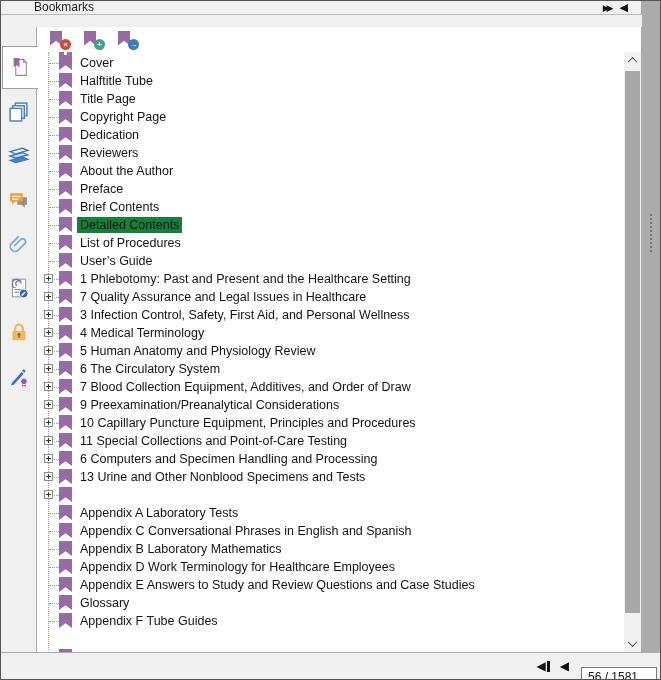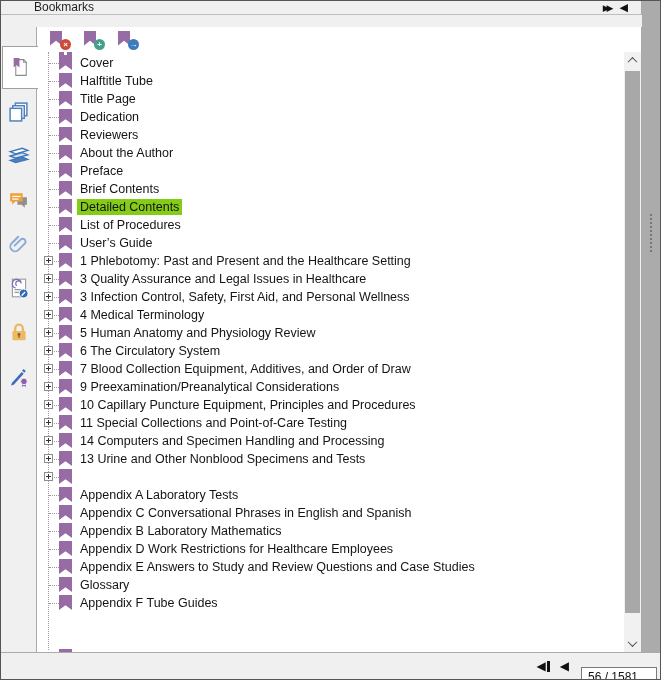--- a/index.html
+++ b/index.html
@@ -79,21 +79,21 @@
   .expander::before { content:""; position:absolute; left:1px; top:3px; width:5px; height:1px; background:#333; }
   .expander::after  { content:""; position:absolute; left:3px; top:1px; width:1px; height:5px; background:#333; }
   .bm-icon {
     position:absolute; left:22px; top:1px; width:13px; height:15px; background:#976BA4;
     clip-path:polygon(0 0,100% 0,100% 100%,50% 68%,0 100%);
   }
   .bm-label {
     position:absolute; left:40px; top:1px; font-size:12.5px; line-height:16px;
     color:#141414; white-space:nowrap; padding:0 3px;
   }
-  .row.selected .bm-label { background:#84cc16; }
+  .row.selected .bm-label { background:#15803d; }
 
   
   .scrollbar { position:absolute; right:0; top:25px; width:17px; height:600px; background:#f1f1f1; }
   .sb-btn { position:absolute; left:0; width:17px; height:17px; display:flex; align-items:center; justify-content:center; }
   .sb-up { top:0; } .sb-down { bottom:0; }
   .chev { width:7px; height:7px; border-top:1.5px solid #4d4d4d; border-right:1.5px solid #4d4d4d; }
   .chev.up { transform:rotate(-45deg) translate(-1px,1px); }
   .chev.down { transform:rotate(135deg) translate(-1px,1px); }
   .sb-thumb { position:absolute; left:1px; top:19px; width:15px; height:542px; background:#a8a8a8; }
 
@@ -247,20 +247,26 @@
             <span class="bm-label">Halftitle Tube</span>
           </div>
 
           <div class="row">
             <span class="stub"></span>
 
             <span class="bm-icon"></span>
             <span class="bm-label">Title Page</span>
           </div>
 
+          <div class="row">
+            <span class="stub"></span>
+
+            <span class="bm-icon"></span>
+            <span class="bm-label">Copyright Page</span>
+          </div>
 
           <div class="row">
             <span class="stub"></span>
 
             <span class="bm-icon"></span>
             <span class="bm-label">Dedication</span>
           </div>
 
           <div class="row">
             <span class="stub"></span>
@@ -315,21 +321,21 @@
             <span class="stub"></span>
             <span class="expander"></span>
             <span class="bm-icon"></span>
             <span class="bm-label">1 Phlebotomy: Past and Present and the Healthcare Setting</span>
           </div>
 
           <div class="row">
             <span class="stub"></span>
             <span class="expander"></span>
             <span class="bm-icon"></span>
-            <span class="bm-label">3 Quality Assurance and Legal Issues in Healthcare</span>
+            <span class="bm-label">7 Quality Assurance and Legal Issues in Healthcare</span>
           </div>
 
           <div class="row">
             <span class="stub"></span>
             <span class="expander"></span>
             <span class="bm-icon"></span>
             <span class="bm-label">3 Infection Control, Safety, First Aid, and Personal Wellness</span>
           </div>
 
           <div class="row">
@@ -379,21 +385,21 @@
             <span class="stub"></span>
             <span class="expander"></span>
             <span class="bm-icon"></span>
             <span class="bm-label">11 Special Collections and Point-of-Care Testing</span>
           </div>
 
           <div class="row">
             <span class="stub"></span>
             <span class="expander"></span>
             <span class="bm-icon"></span>
-            <span class="bm-label">14 Computers and Specimen Handling and Processing</span>
+            <span class="bm-label">6 Computers and Specimen Handling and Processing</span>
           </div>
 
           <div class="row">
             <span class="stub"></span>
             <span class="expander"></span>
             <span class="bm-icon"></span>
             <span class="bm-label">13 Urine and Other Nonblood Specimens and Tests</span>
           </div>
 
           <div class="row">
@@ -420,21 +426,21 @@
             <span class="stub"></span>
 
             <span class="bm-icon"></span>
             <span class="bm-label">Appendix B Laboratory Mathematics</span>
           </div>
 
           <div class="row">
             <span class="stub"></span>
 
             <span class="bm-icon"></span>
-            <span class="bm-label">Appendix D Work Restrictions for Healthcare Employees</span>
+            <span class="bm-label">Appendix D Work Terminology for Healthcare Employees</span>
           </div>
 
           <div class="row">
             <span class="stub"></span>
 
             <span class="bm-icon"></span>
             <span class="bm-label">Appendix E Answers to Study and Review Questions and Case Studies</span>
           </div>
 
           <div class="row">

